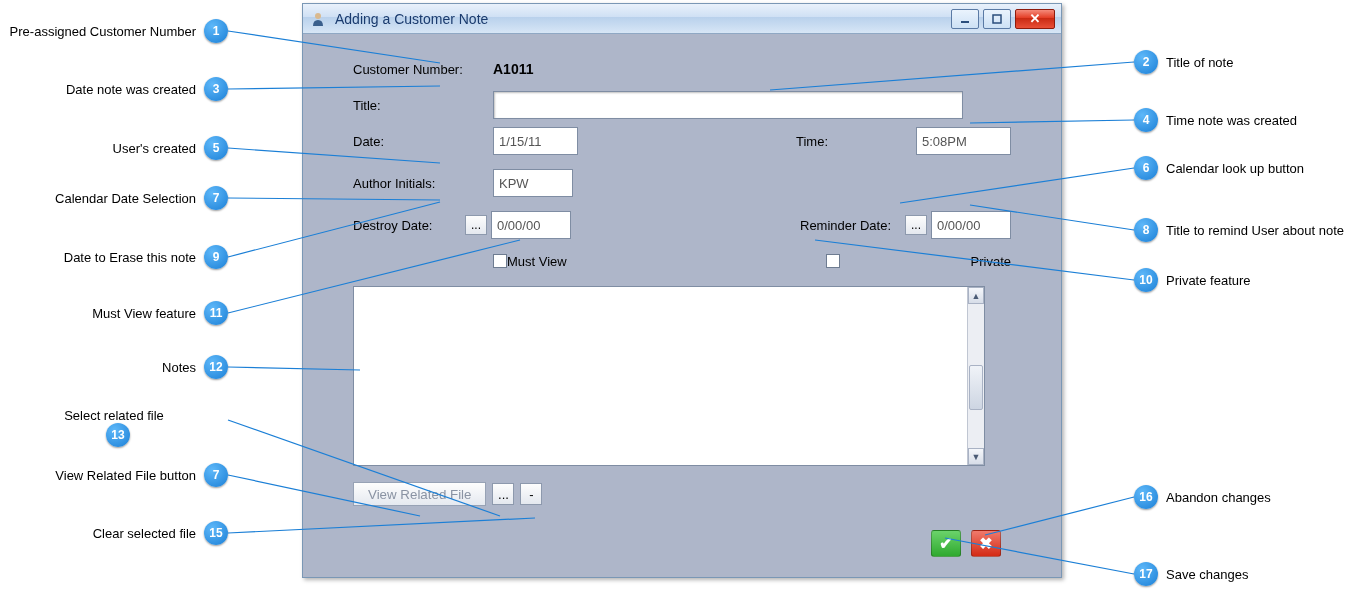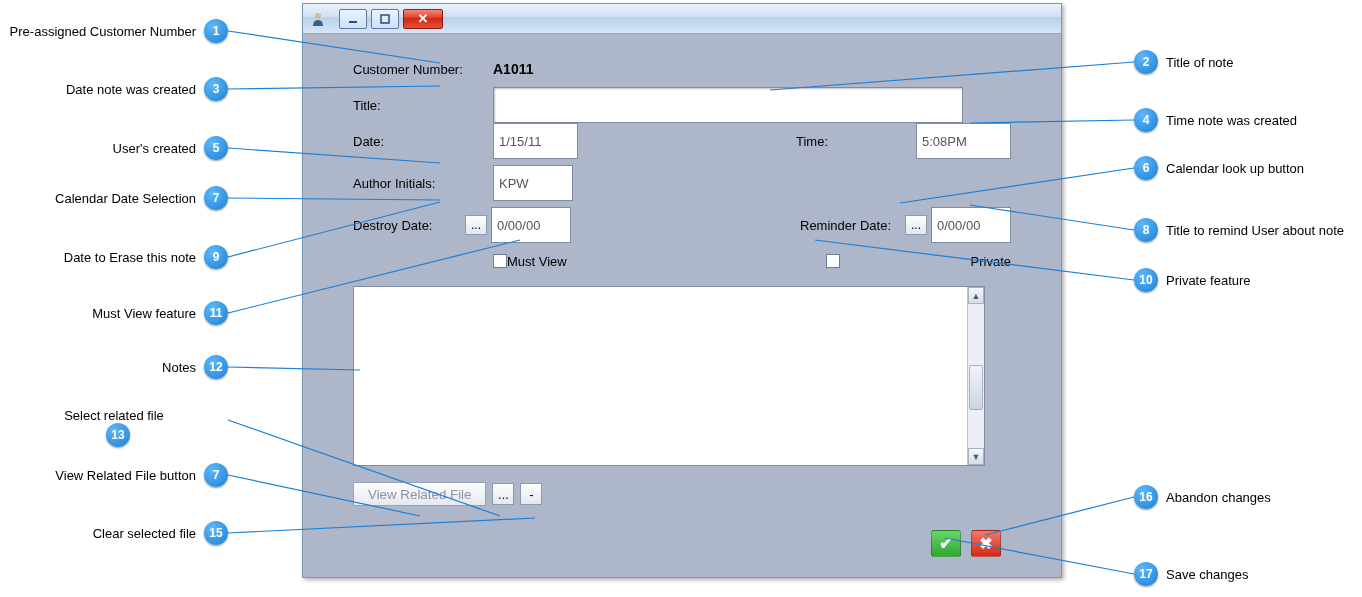--- a/index.html
+++ b/index.html
@@ -78,21 +78,21 @@
     margin-bottom: 14px;
     height: 22px;
   }
   .label {
     color:#000;
     font-size:13px;
   }
   .col1 { width: 140px; }
 
   .field, .readonly {
-    height: 36px;
+    height: 28px;
     background:#fff;
     border:1px solid #7f8da3;
     padding: 12px 5px;
     font-size:13px;
     color:#555;
   }
   .field.title { width: 470px; }
   .field.short { width: 80px; }
   .customer-num { font-weight:bold; font-size:14px; color:#000; }
 
@@ -309,20 +309,21 @@
   </div>
 
 <div class="window">
   <div class="titlebar">
     <span class="app-icon">
       <svg width="16" height="16" viewBox="0 0 16 16">
           <circle cx="8" cy="5" r="3" fill="#d9b98f"></circle>
           <path d="M3 15 Q3 9 8 9 Q13 9 13 15 Z" fill="#3a5f8c"></path>
         </svg>
     </span>
+    <span class="title-text">Adding a Customer Note</span>
     <span class="winbtn">
         <svg width="10" height="10">
           <line x1="1" y1="8" x2="9" y2="8" stroke="#2b4e7c" stroke-width="2"></line>
         </svg>
       </span>
     <span class="winbtn">
         <svg width="10" height="10">
           <rect x="1" y="1" width="8" height="8" fill="none" stroke="#2b4e7c" stroke-width="1.5"></rect>
         </svg>
       </span>

